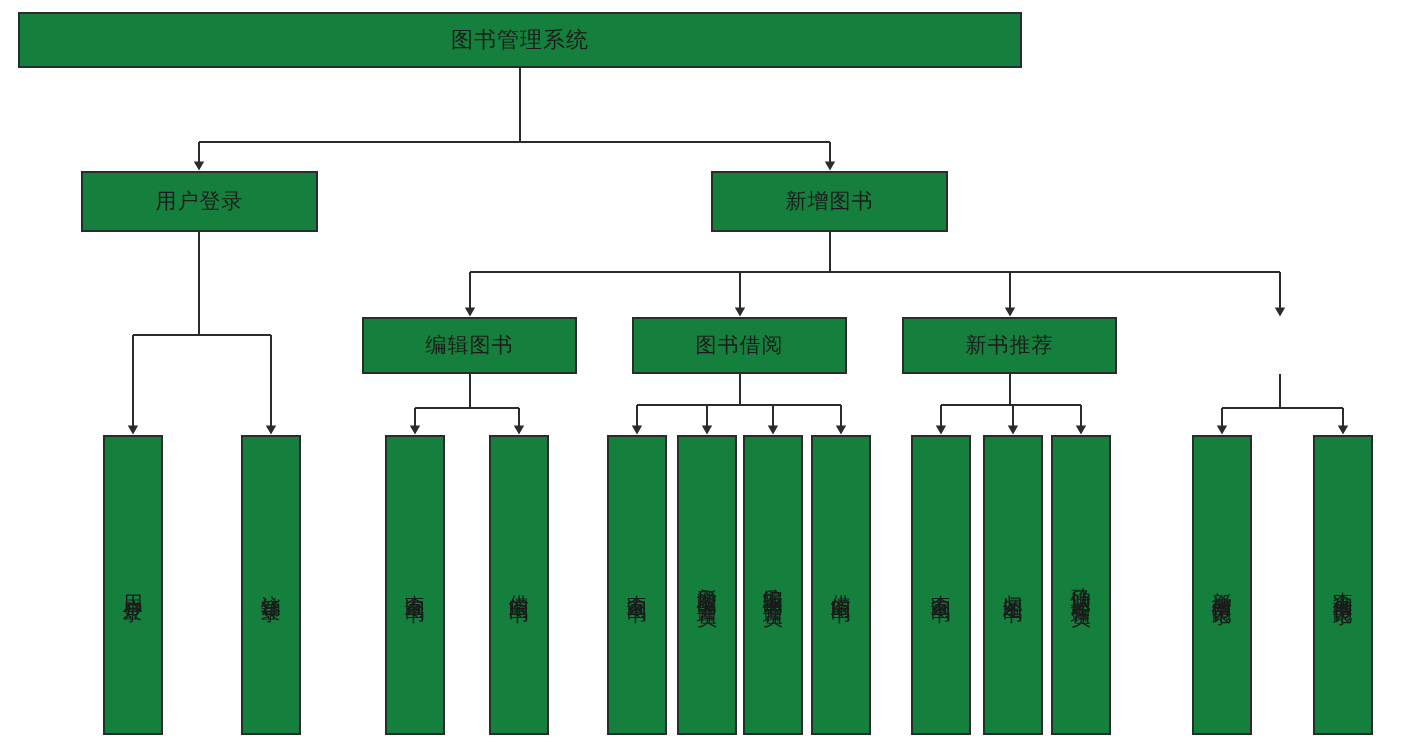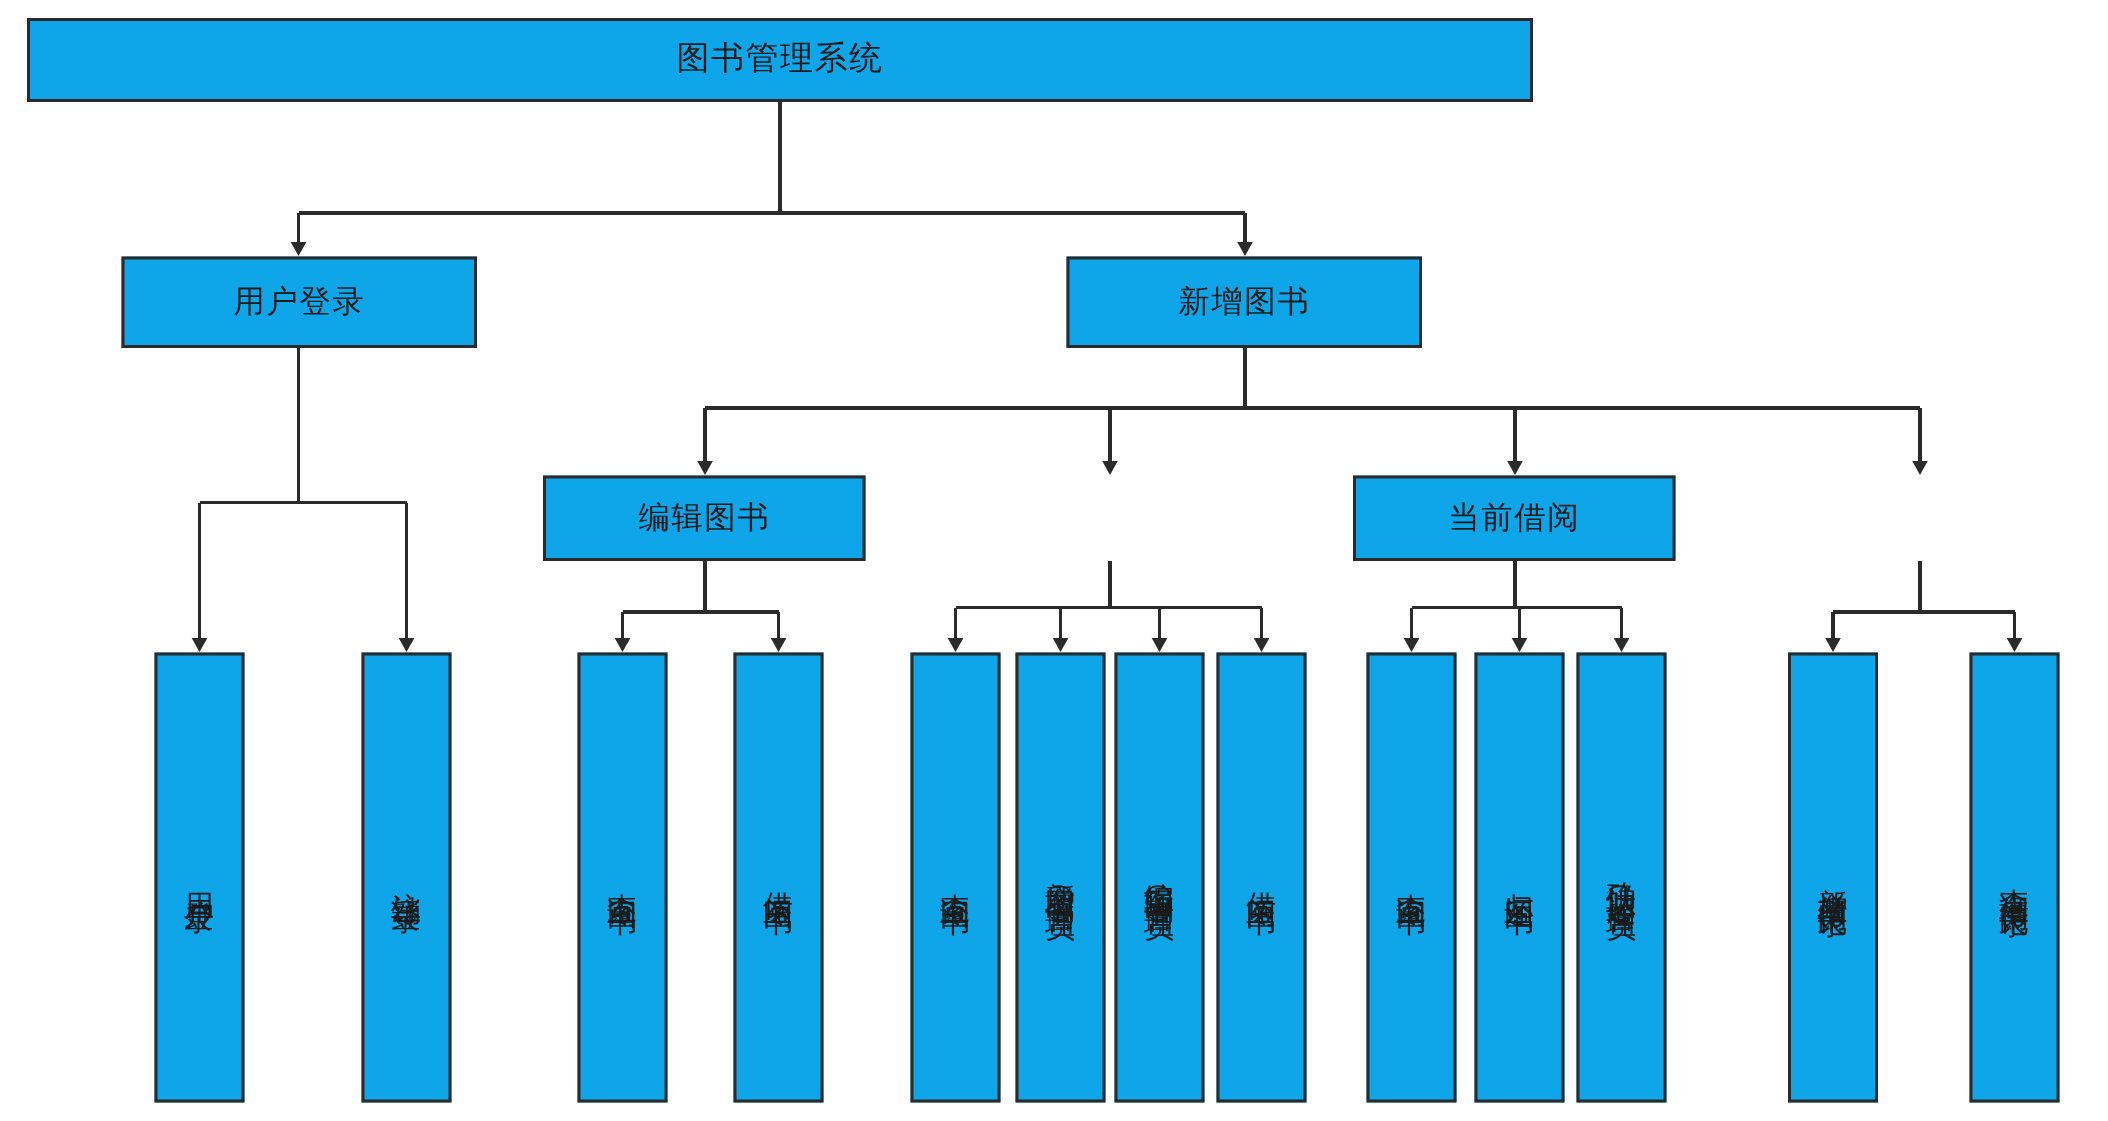--- a/index.html
+++ b/index.html
@@ -17,21 +17,21 @@
   }
   #wires{
     position:absolute;
     left:0; top:0;
     width:1405px; height:747px;
     pointer-events:none;
   }
   .node{
     position:absolute;
     box-sizing:border-box;
-    background:#0ea5e9;
+    background:#15803d;
     border:2.5px solid #2b2b2b;
     display:flex;
     align-items:center;
     justify-content:center;
     z-index:2;
   }
   .node .lbl{
     font-size:21px;
     line-height:1.15;
     letter-spacing:1px;
@@ -129,22 +129,25 @@
   <div class="node" style="left: 81px; top: 171px; width: 237px; height: 61px;">
     <span class="lbl">用户登录</span>
   </div>
   <div class="node" style="left: 711px; top: 171px; width: 237px; height: 61px;">
     <span class="lbl">新增图书</span>
   </div>
 
   <div class="node" style="left: 362px; top: 317px; width: 215px; height: 57px;">
     <span class="lbl">编辑图书</span>
   </div>
+  <div class="node" style="left: 632px; top: 317px; width: 215px; height: 57px;">
+    <span class="lbl">图书借阅</span>
+  </div>
   <div class="node" style="left: 902px; top: 317px; width: 215px; height: 57px;">
-    <span class="lbl">当前借阅</span>
+    <span class="lbl">新书推荐</span>
   </div>
 
   <div class="node vert" style="left: 103px; top: 435px; width: 60px; height: 300px;">
     <span class="lbl">用户登录</span>
   </div>
   <div class="node vert" style="left: 241px; top: 435px; width: 60px; height: 300px;">
     <span class="lbl">注销登录</span>
   </div>
   <div class="node vert" style="left: 385px; top: 435px; width: 60px; height: 300px;">
     <span class="lbl">查询图书</span>

